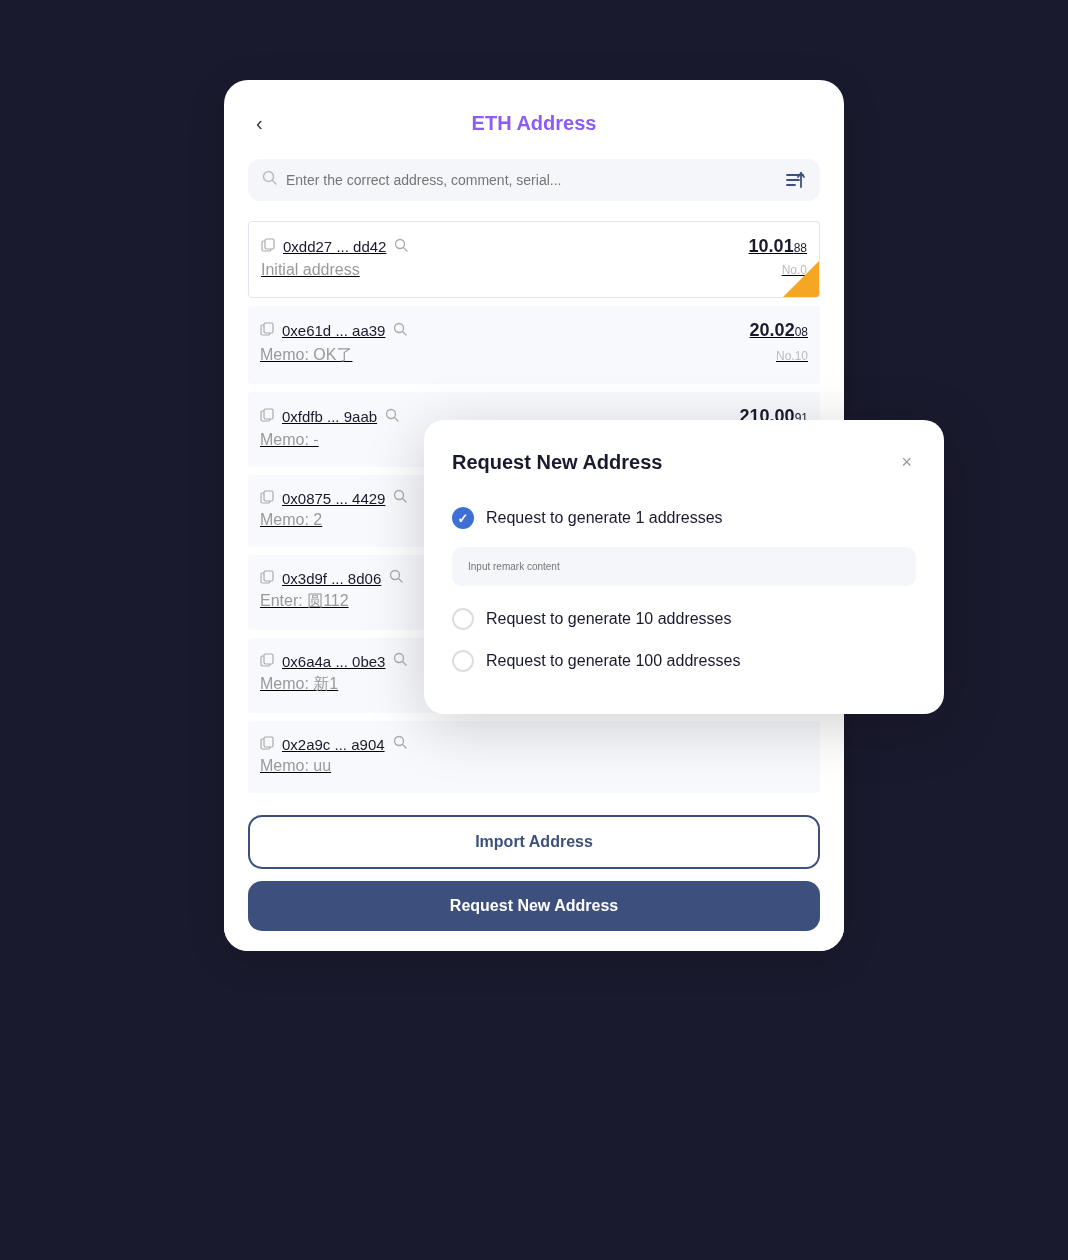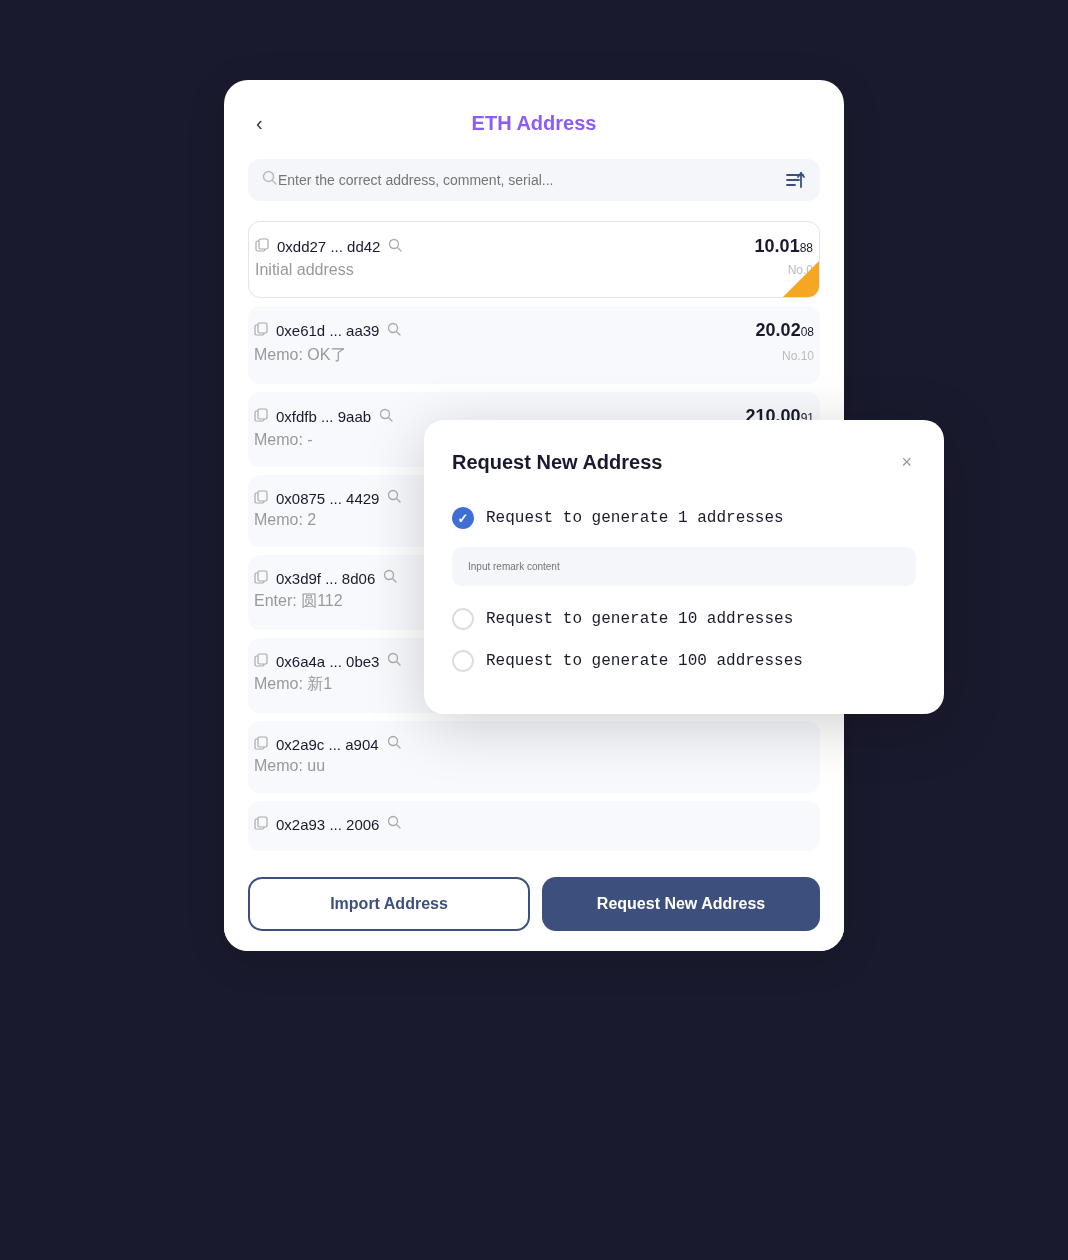--- a/index.html
+++ b/index.html
@@ -51,21 +51,21 @@
       font-weight: 600;
       color: #8b5cf6;
     }
     .search-bar {
       display: flex;
       align-items: center;
       background: #f5f6fa;
       border-radius: 12px;
       padding: 10px 14px;
       margin-bottom: 20px;
-      gap: 0;
+      gap: 8px;
     }
     .search-icon {
       color: #bbb;
       font-size: 16px;
       flex-shrink: 0;
     }
     .search-input {
       flex: 1;
       border: none;
       background: transparent;
@@ -82,24 +82,25 @@
       display: flex;
       align-items: center;
     }
     .address-list {
       display: flex;
       flex-direction: column;
       gap: 8px;
     }
     .address-item {
       background: #f8f9fc;
-      border-radius: 12px;
-      padding: 14px 6px;
+      border-radius: 4px;
+      padding: 14px 12px;
       position: relative;
       overflow: hidden;
+      text-decoration: underline;
     }
     .address-item.active {
       background: #fff;
       border: 1.5px solid #e0e4f0;
     }
     .address-row {
       display: flex;
       align-items: center;
       justify-content: space-between;
       margin-bottom: 4px;
@@ -160,20 +161,21 @@
     .bottom-buttons {
       position: absolute;
       bottom: 0;
       left: 0;
       right: 0;
       display: flex;
       gap: 12px;
       padding: 20px 24px;
       background: #fff;
       border-radius: 0 0 24px 24px;
+      flex-direction: column;
     }
     .btn-import {
       flex: 1;
       padding: 16px;
       border: 2px solid #3d4f7c;
       background: #fff;
       border-radius: 14px;
       font-size: 16px;
       font-weight: 600;
       color: #3d4f7c;
@@ -246,21 +248,20 @@
     }
     .radio-circle.checked::after {
       content: '✓';
       color: white;
       font-size: 13px;
       font-weight: bold;
     }
     .radio-label {
       font-size: 16px;
       color: #1a1a2e;
-      font-family: Liberation Mono, monospace;
     }
     .remark-input {
       width: 100%;
       background: #f5f6fa;
       border: none;
       border-radius: 10px;
       padding: 14px 16px;
       font-size: 10px;
       color: #ccc;
       margin: 8px 0 12px;

